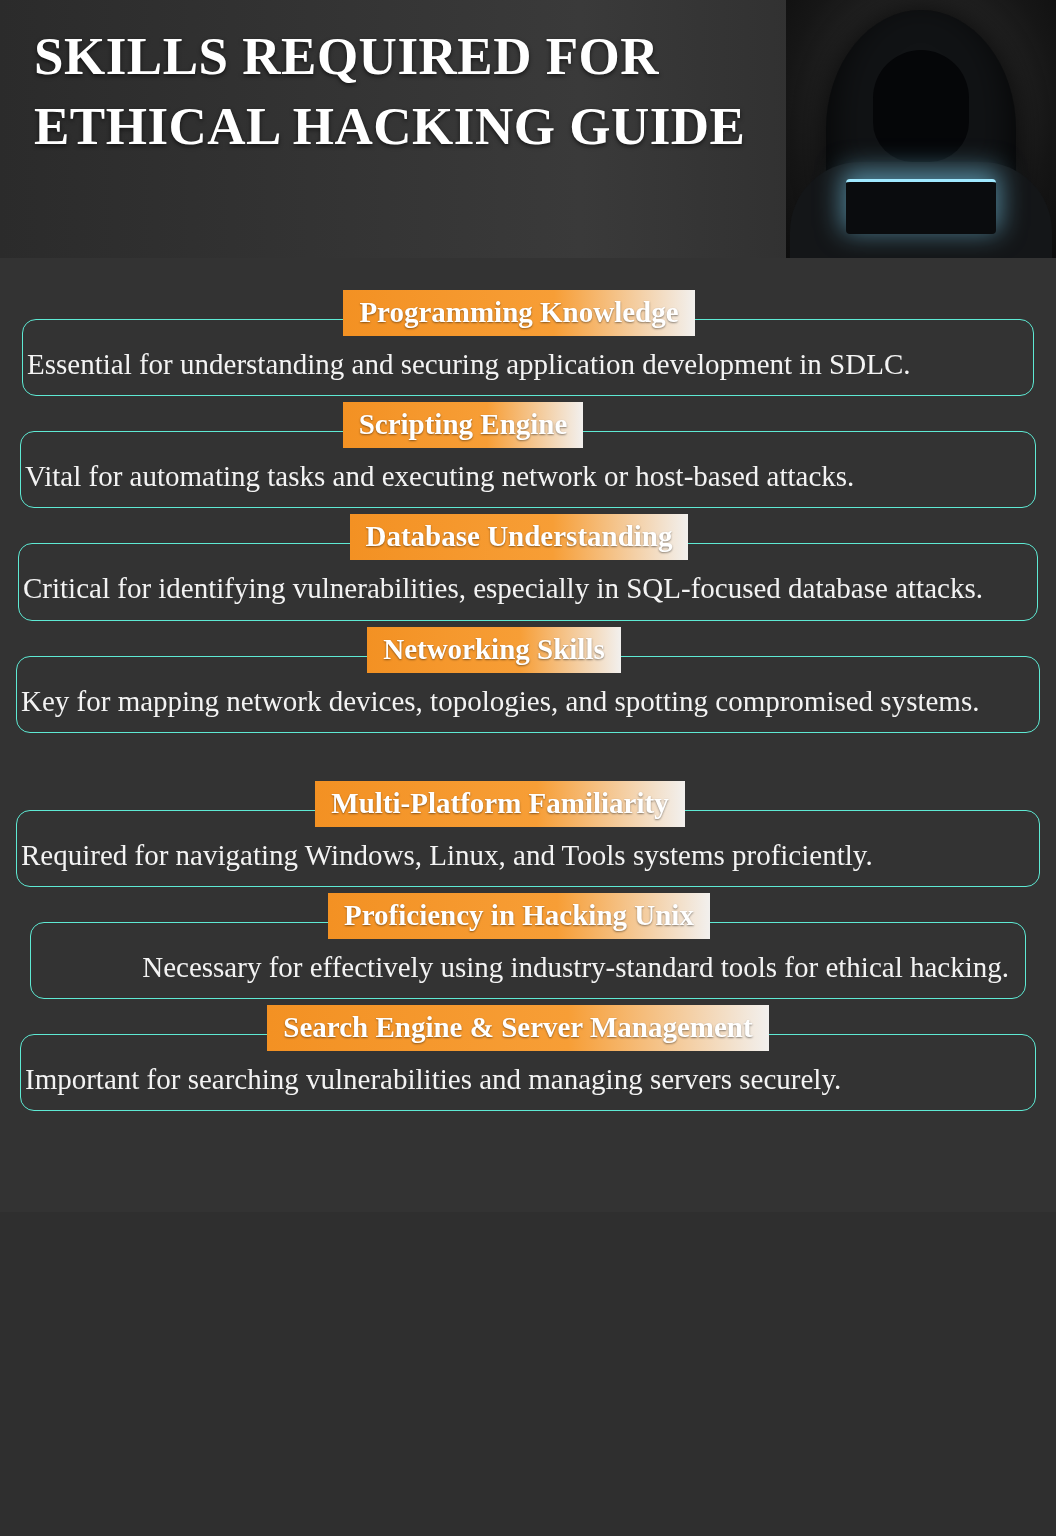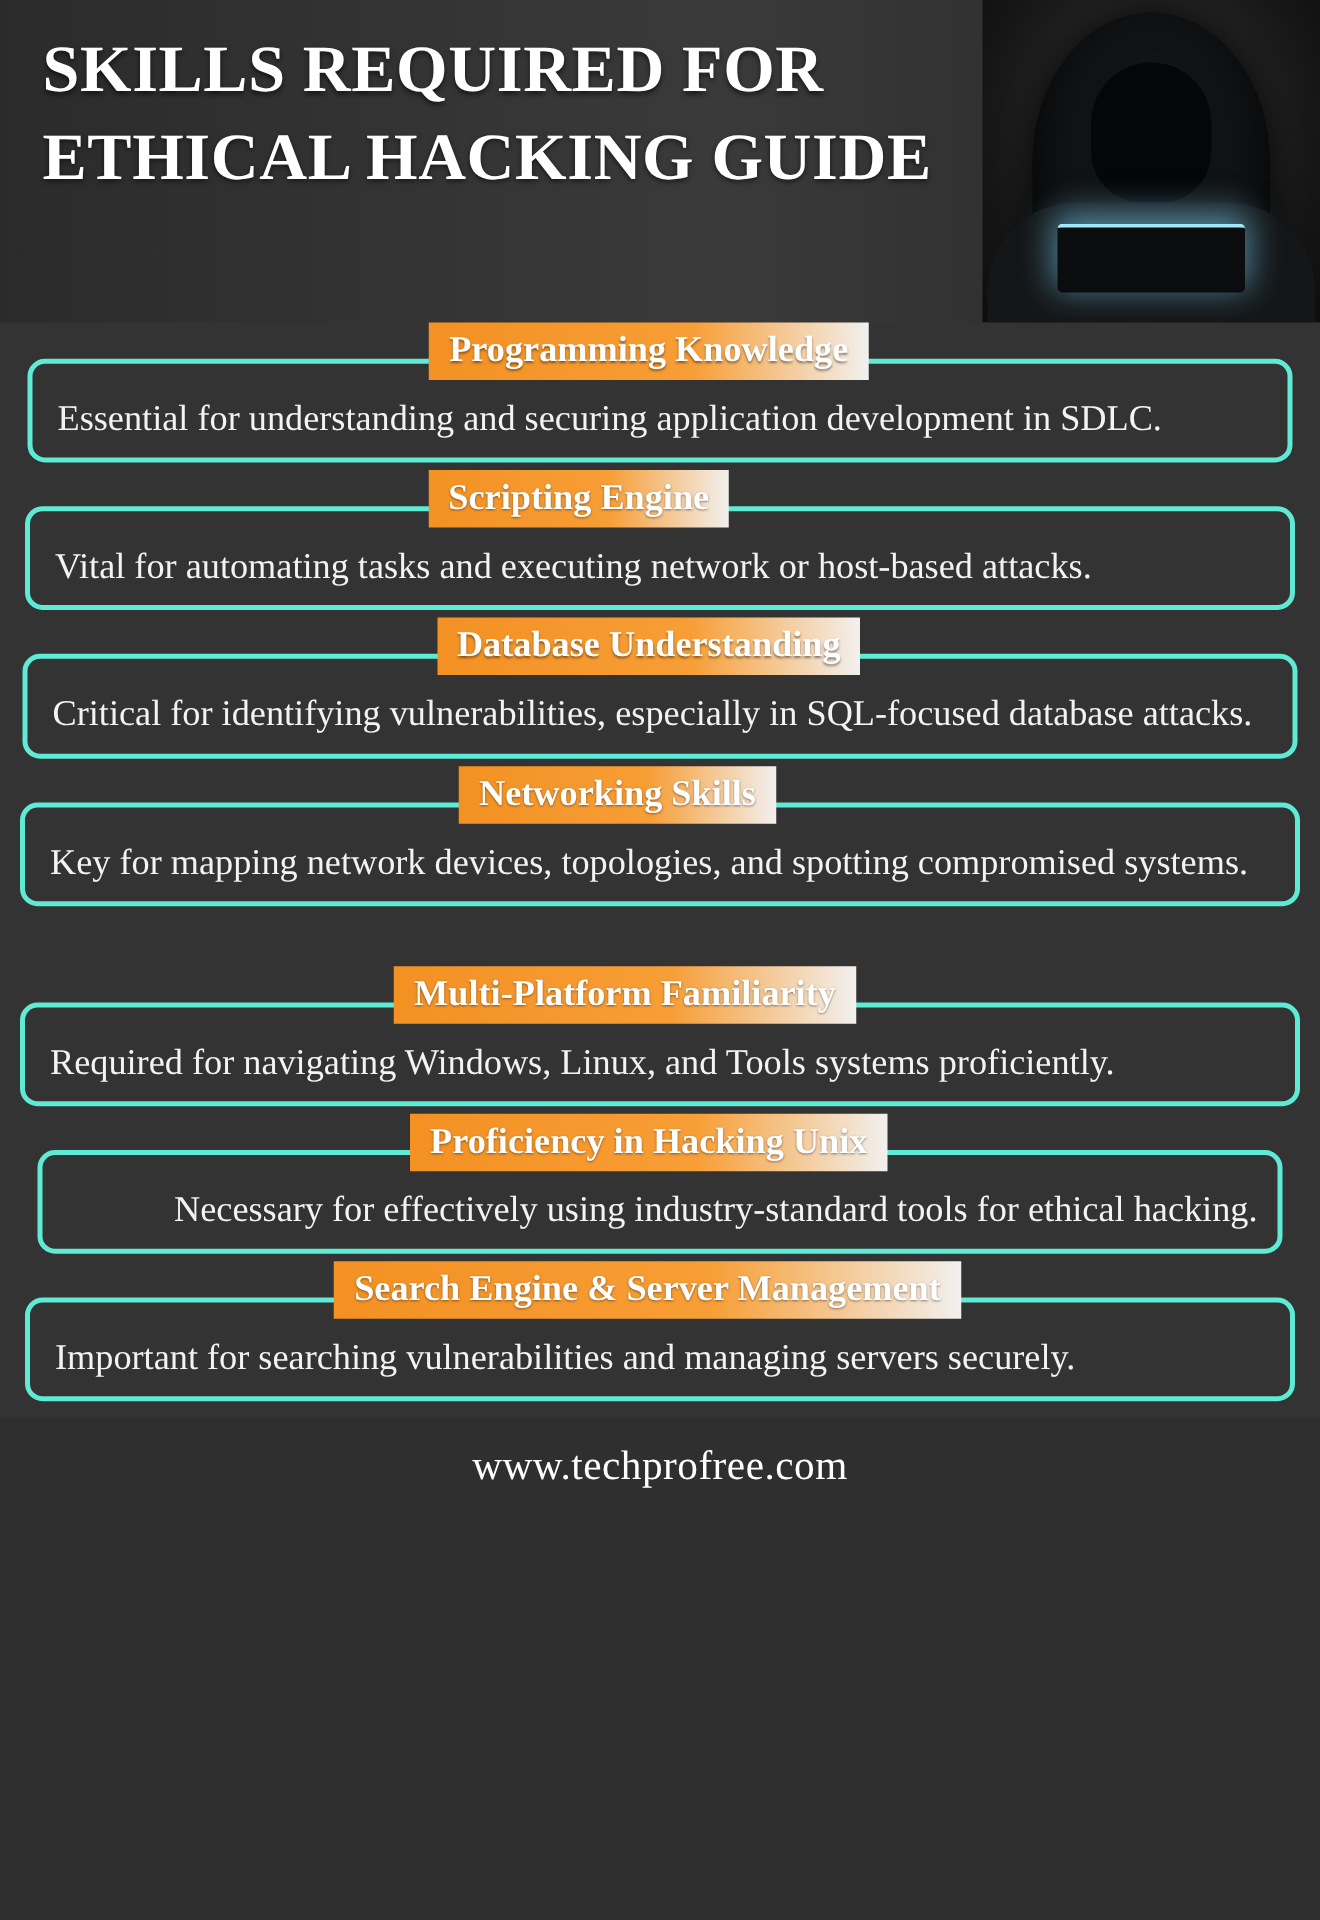--- a/index.html
+++ b/index.html
@@ -115,43 +115,43 @@
     padding: 8px 16px 9px 16px;
     text-shadow: 0 1px 2px rgba(0,0,0,.45);
     white-space: nowrap;
   }
   .pill-row {
     text-align: center;
     margin-bottom: -17px;
   }
   .card {
     position: relative;
-    border: 4px solid #5eead4;
+    border: 1px solid #5eead4;
     border-radius: 14px;
     background: #333333;
-    padding: 24px 16px 10px 20px;
+    padding: 24px 16px 10px 4px;
     min-height: 66px;
     box-sizing: border-box;
   }
   .card-text {
     font-size: 29px;
     line-height: 1.42;
     color: #f3f3f3;
   }
 
   
   .s0 .card { margin: 0 12px; }
   .s1 .card { margin: 0 10px; }
   .s2 .card { margin: 0 6px; }
   .s3 .card { margin: 0 8px; }
   .s4 .card { margin: 0 6px; }
   .s5 .card { margin: 0 20px; text-align: right; }
   .s6 .card { margin: 0 10px; }
 
-  .s0 .pill-row { padding-right: 18px; }
+  .s0 .pill-row { padding-right: 18px; margin-top: 32px; }
   .s1 .pill-row { padding-right: 130px; }
   .s2 .pill-row { padding-right: 68px; }
   .s3 .pill-row { padding-right: 18px; }
   .s4 .pill-row { padding-right: 56px; margin-top: 48px; }
   .s5 .pill-row { padding-right: 18px; }
   .s6 .pill-row { padding-right: 20px; }
 
   
   .footer {
     position: absolute;
@@ -246,17 +246,14 @@
       <div class="pill-row">
         <span class="pill">Search Engine &amp; Server Management</span>
       </div>
       <div class="card">
         <div class="card-text">Important for searching vulnerabilities and managing servers securely.</div>
       </div>
     </div>
 
   </div>
 
-  <div class="footer">
-    <span class="footer-text">www.techprofree.com</span>
-  </div>
 
 </div>
 
 </body></html>

